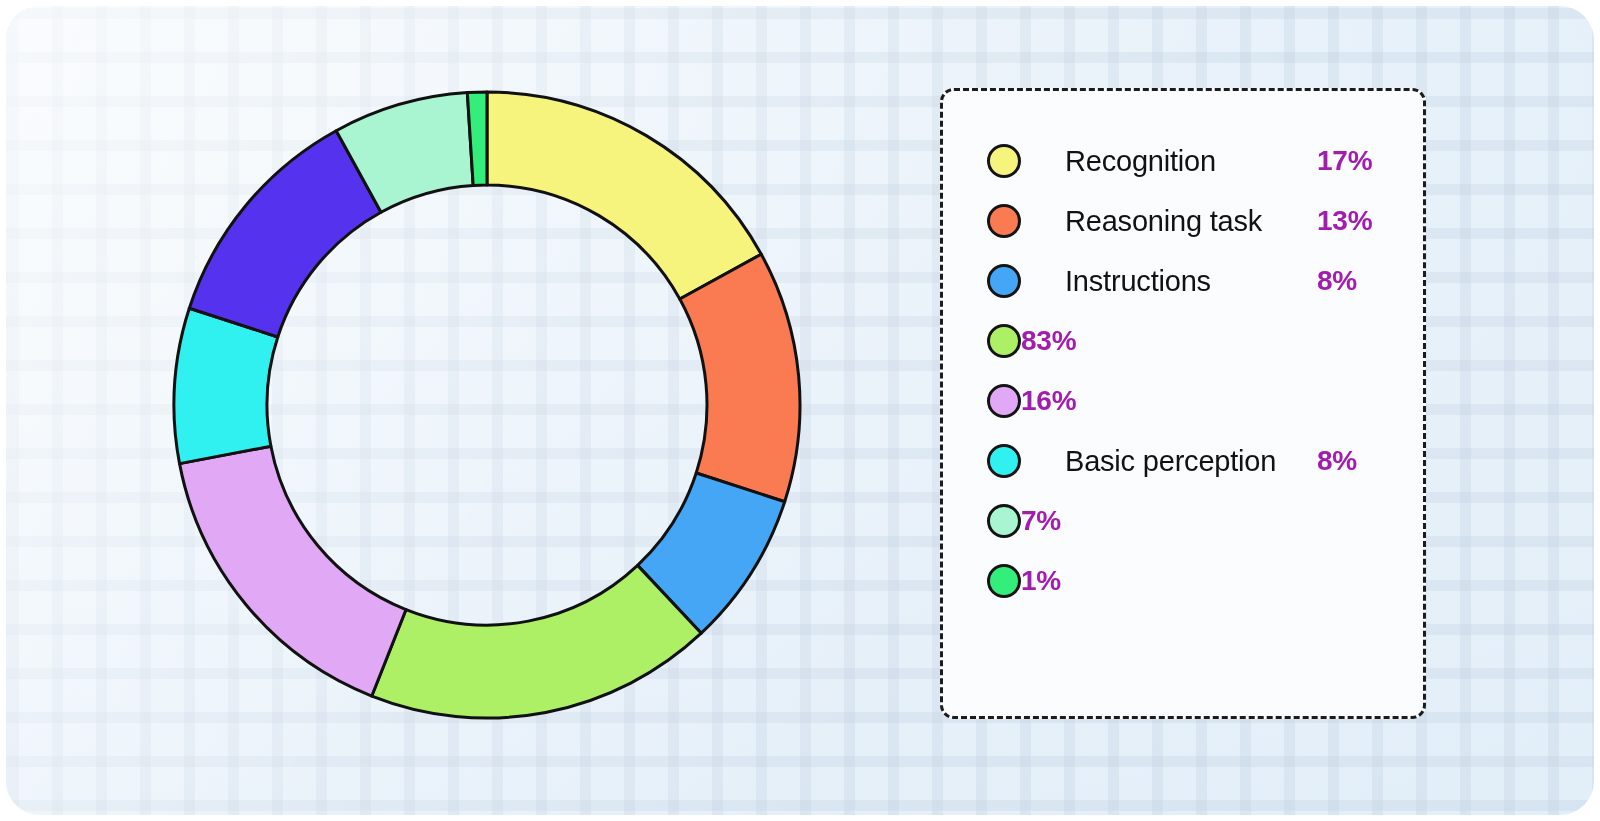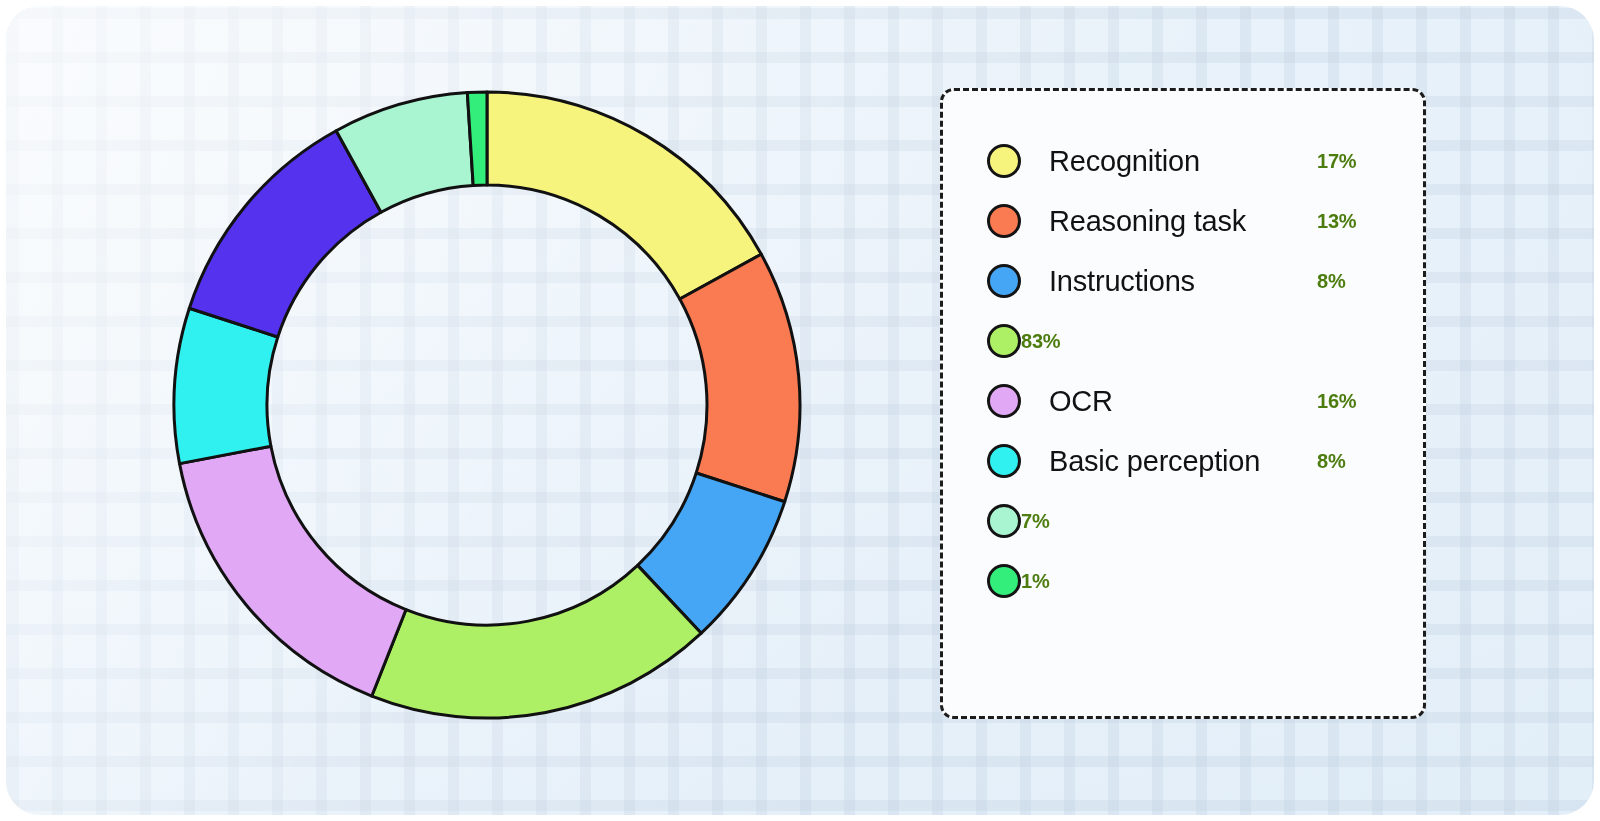--- a/index.html
+++ b/index.html
@@ -89,34 +89,34 @@
   .legend-swatch {
     flex: 0 0 auto;
     width: 34px;
     height: 34px;
     border-radius: 50%;
     border: 3px solid #141414;
     box-sizing: border-box;
   }
   .legend-label {
     flex: 1 1 auto;
-    margin-left: 28px;
+    margin-left: 44px;
     font-size: 29px;
     line-height: 1;
     color: #121212;
     letter-spacing: -0.2px;
     white-space: nowrap;
   }
   .legend-value {
     flex: 0 0 auto;
     width: 84px;
     text-align: left;
-    font-size: 20px;
+    font-size: 28px;
     font-weight: bold;
-    color: #4d7c0f;
+    color: #a21caf;
     letter-spacing: -0.2px;
   }
 </style>
 </head>
 <body>
 
 <div id="page">
 
   <div class="canvas">
     <div class="canvas-grid"></div>
@@ -155,21 +155,20 @@
           <span class="legend-swatch" style="background: rgb(69, 166, 245);"></span>
           <span class="legend-label">Instructions</span>
           <span class="legend-value">8%</span>
         </div>
         <div class="legend-row">
           <span class="legend-swatch" style="background: rgb(174, 240, 101);"></span>
           <span class="legend-value">83%</span>
         </div>
         <div class="legend-row">
           <span class="legend-swatch" style="background: rgb(225, 169, 245);"></span>
-          <span class="legend-label">OCR</span>
           <span class="legend-value">16%</span>
         </div>
         <div class="legend-row">
           <span class="legend-swatch" style="background: rgb(49, 240, 240);"></span>
           <span class="legend-label">Basic perception</span>
           <span class="legend-value">8%</span>
         </div>
         <div class="legend-row">
           <span class="legend-swatch" style="background: rgb(169, 245, 209);"></span>
           <span class="legend-value">7%</span>

